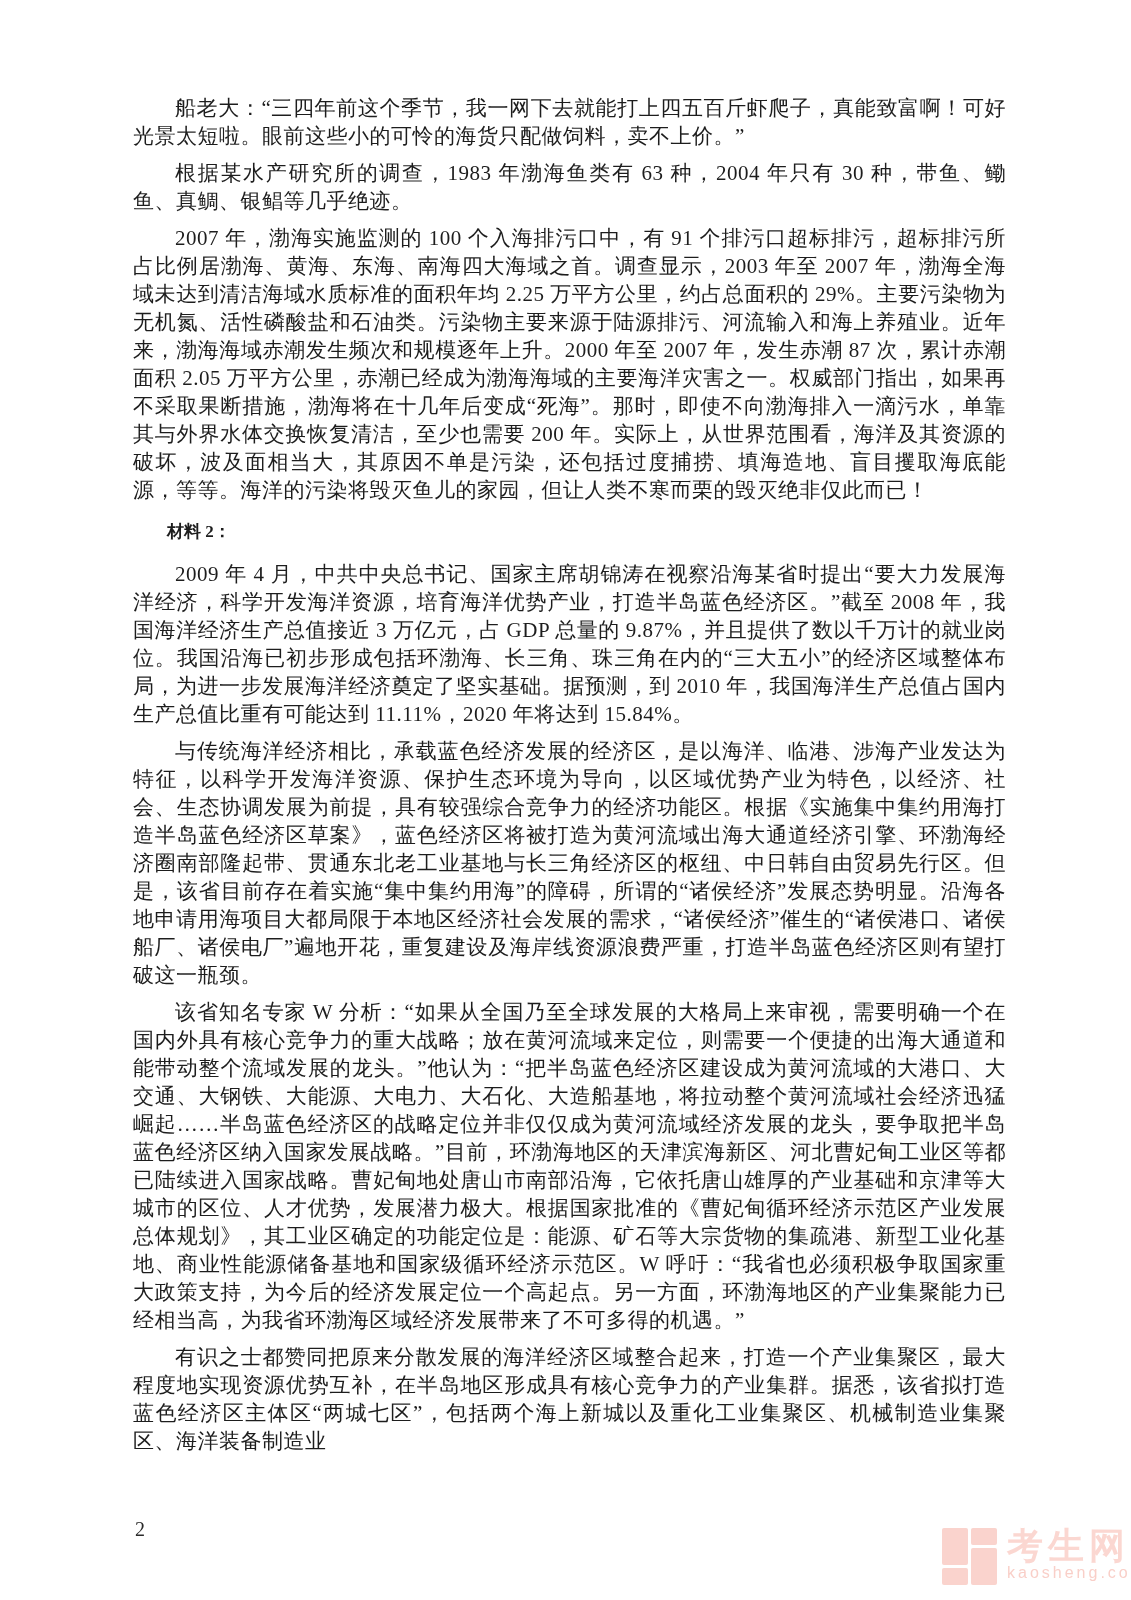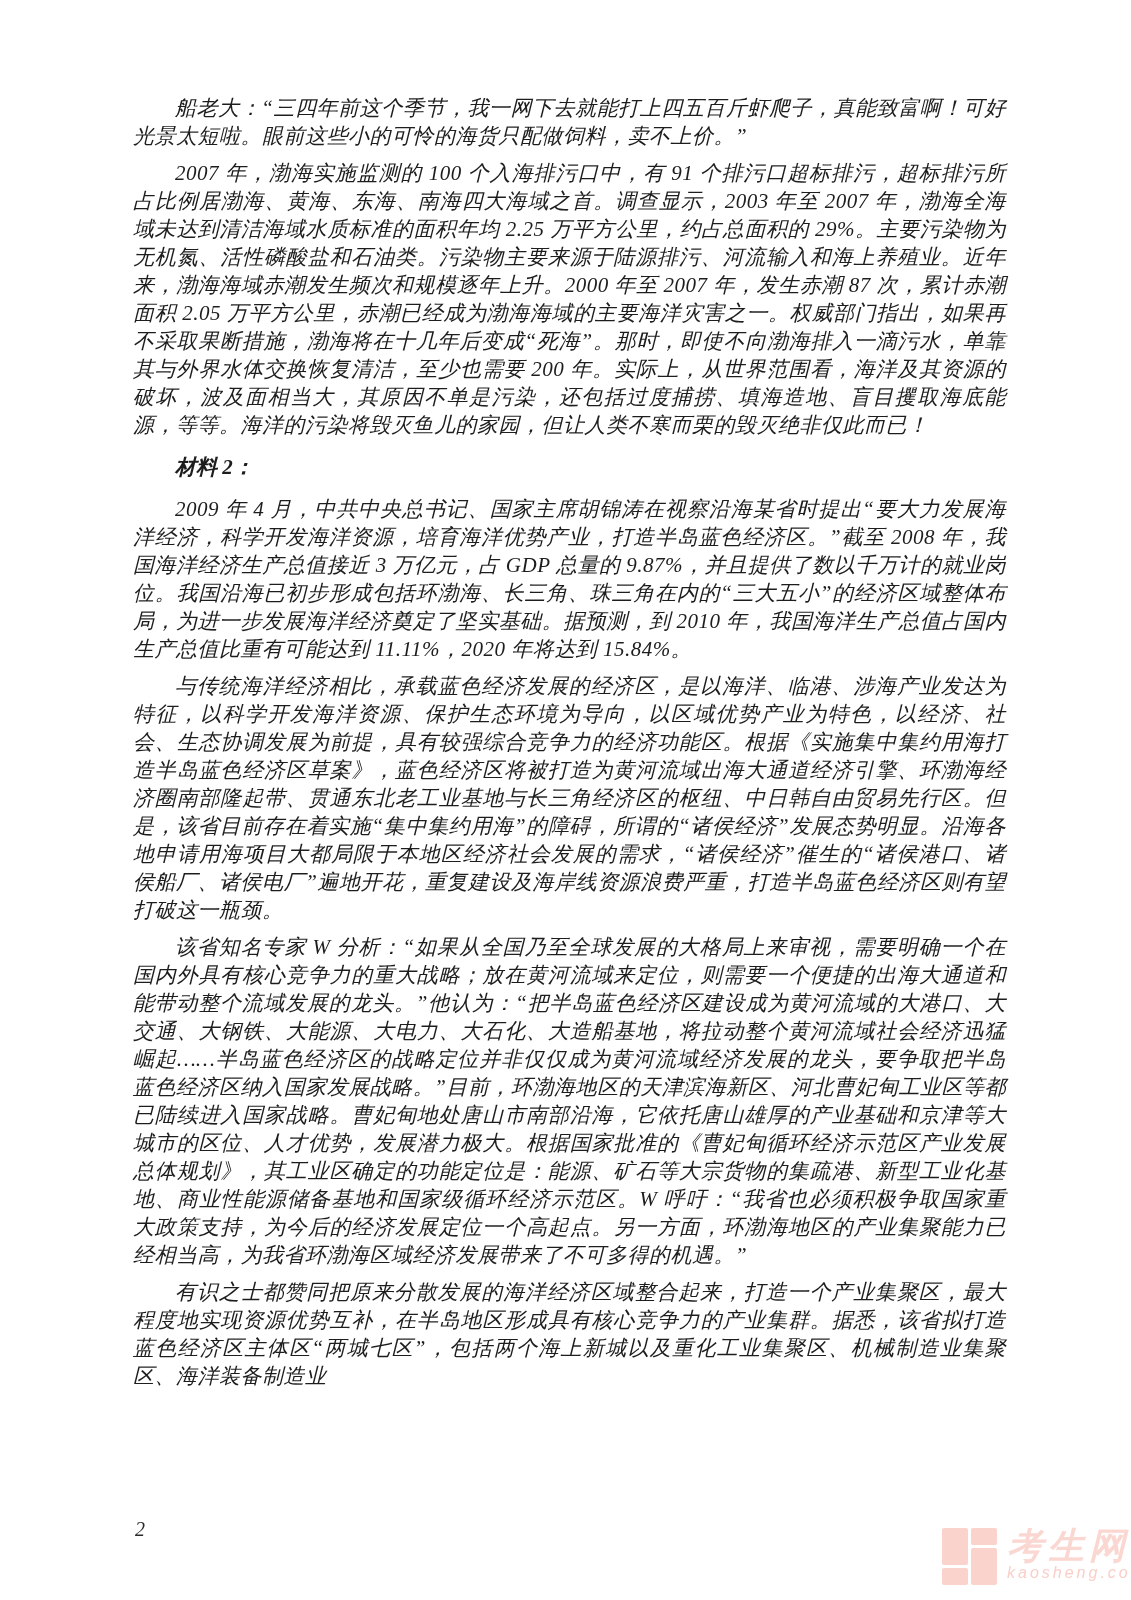--- a/index.html
+++ b/index.html
@@ -4,39 +4,38 @@
 <style>
   html, body { margin: 0; padding: 0; background: #ffffff; }
   .page {
     position: relative;
     width: 1131px;
     height: 1600px;
     background: #ffffff;
     overflow: hidden;
     font-family: "Liberation Serif", "DejaVu Serif", serif;
     color: #1d1d1d;
-    font-style: italic;
   }
   .content {
     position: absolute;
     left: 133px;
     top: 94px;
     width: 873px;
   }
   .content p {
     margin: 0 0 9px 0;
     font-size: 21px;
     line-height: 28px;
     text-align: justify;
     text-indent: 2em;
     letter-spacing: 0.5px;
   }
   .material-heading {
     margin: 14px 0 14px 0;
-    font-size: 21px;
+    font-size: 17px;
     line-height: 28px;
     font-weight: bold;
     text-indent: 2em;
   }
   .page-number {
     position: absolute;
     left: 135px;
     top: 1517px;
     font-size: 20px;
     line-height: 24px;
@@ -81,20 +80,21 @@
     font-family: "Liberation Sans", "DejaVu Sans", sans-serif;
   }
 </style>
 </head>
 <body>
 
 <div class="page">
 
   <div class="content">
     <p>船老大：“三四年前这个季节，我一网下去就能打上四五百斤虾爬子，真能致富啊！可好光景太短啦。眼前这些小的可怜的海货只配做饲料，卖不上价。”</p>
+    <p>根据某水产研究所的调查，1983 年渤海鱼类有 63 种，2004 年只有 30 种，带鱼、鳓鱼、真鲷、银鲳等几乎绝迹。</p>
     <p>2007 年，渤海实施监测的 100 个入海排污口中，有 91 个排污口超标排污，超标排污所占比例居渤海、黄海、东海、南海四大海域之首。调查显示，2003 年至 2007 年，渤海全海域未达到清洁海域水质标准的面积年均 2.25 万平方公里，约占总面积的 29%。主要污染物为无机氮、活性磷酸盐和石油类。污染物主要来源于陆源排污、河流输入和海上养殖业。近年来，渤海海域赤潮发生频次和规模逐年上升。2000 年至 2007 年，发生赤潮 87 次，累计赤潮面积 2.05 万平方公里，赤潮已经成为渤海海域的主要海洋灾害之一。权威部门指出，如果再不采取果断措施，渤海将在十几年后变成“死海”。那时，即使不向渤海排入一滴污水，单靠其与外界水体交换恢复清洁，至少也需要 200 年。实际上，从世界范围看，海洋及其资源的破坏，波及面相当大，其原因不单是污染，还包括过度捕捞、填海造地、盲目攫取海底能源，等等。海洋的污染将毁灭鱼儿的家园，但让人类不寒而栗的毁灭绝非仅此而已！</p>
     <div class="material-heading">材料 2：</div>
     <p>2009 年 4 月，中共中央总书记、国家主席胡锦涛在视察沿海某省时提出“要大力发展海洋经济，科学开发海洋资源，培育海洋优势产业，打造半岛蓝色经济区。”截至 2008 年，我国海洋经济生产总值接近 3 万亿元，占 GDP 总量的 9.87%，并且提供了数以千万计的就业岗位。我国沿海已初步形成包括环渤海、长三角、珠三角在内的“三大五小”的经济区域整体布局，为进一步发展海洋经济奠定了坚实基础。据预测，到 2010 年，我国海洋生产总值占国内生产总值比重有可能达到 11.11%，2020 年将达到 15.84%。</p>
     <p>与传统海洋经济相比，承载蓝色经济发展的经济区，是以海洋、临港、涉海产业发达为特征，以科学开发海洋资源、保护生态环境为导向，以区域优势产业为特色，以经济、社会、生态协调发展为前提，具有较强综合竞争力的经济功能区。根据《实施集中集约用海打造半岛蓝色经济区草案》，蓝色经济区将被打造为黄河流域出海大通道经济引擎、环渤海经济圈南部隆起带、贯通东北老工业基地与长三角经济区的枢纽、中日韩自由贸易先行区。但是，该省目前存在着实施“集中集约用海”的障碍，所谓的“诸侯经济”发展态势明显。沿海各地申请用海项目大都局限于本地区经济社会发展的需求，“诸侯经济”催生的“诸侯港口、诸侯船厂、诸侯电厂”遍地开花，重复建设及海岸线资源浪费严重，打造半岛蓝色经济区则有望打破这一瓶颈。</p>
     <p>该省知名专家 W 分析：“如果从全国乃至全球发展的大格局上来审视，需要明确一个在国内外具有核心竞争力的重大战略；放在黄河流域来定位，则需要一个便捷的出海大通道和能带动整个流域发展的龙头。”他认为：“把半岛蓝色经济区建设成为黄河流域的大港口、大交通、大钢铁、大能源、大电力、大石化、大造船基地，将拉动整个黄河流域社会经济迅猛崛起……半岛蓝色经济区的战略定位并非仅仅成为黄河流域经济发展的龙头，要争取把半岛蓝色经济区纳入国家发展战略。”目前，环渤海地区的天津滨海新区、河北曹妃甸工业区等都已陆续进入国家战略。曹妃甸地处唐山市南部沿海，它依托唐山雄厚的产业基础和京津等大城市的区位、人才优势，发展潜力极大。根据国家批准的《曹妃甸循环经济示范区产业发展总体规划》，其工业区确定的功能定位是：能源、矿石等大宗货物的集疏港、新型工业化基地、商业性能源储备基地和国家级循环经济示范区。W 呼吁：“我省也必须积极争取国家重大政策支持，为今后的经济发展定位一个高起点。另一方面，环渤海地区的产业集聚能力已经相当高，为我省环渤海区域经济发展带来了不可多得的机遇。”</p>
     <p>有识之士都赞同把原来分散发展的海洋经济区域整合起来，打造一个产业集聚区，最大程度地实现资源优势互补，在半岛地区形成具有核心竞争力的产业集群。据悉，该省拟打造蓝色经济区主体区“两城七区”，包括两个海上新城以及重化工业集聚区、机械制造业集聚区、海洋装备制造业</p>
   </div>
 
   <div class="page-number">2</div>
 

